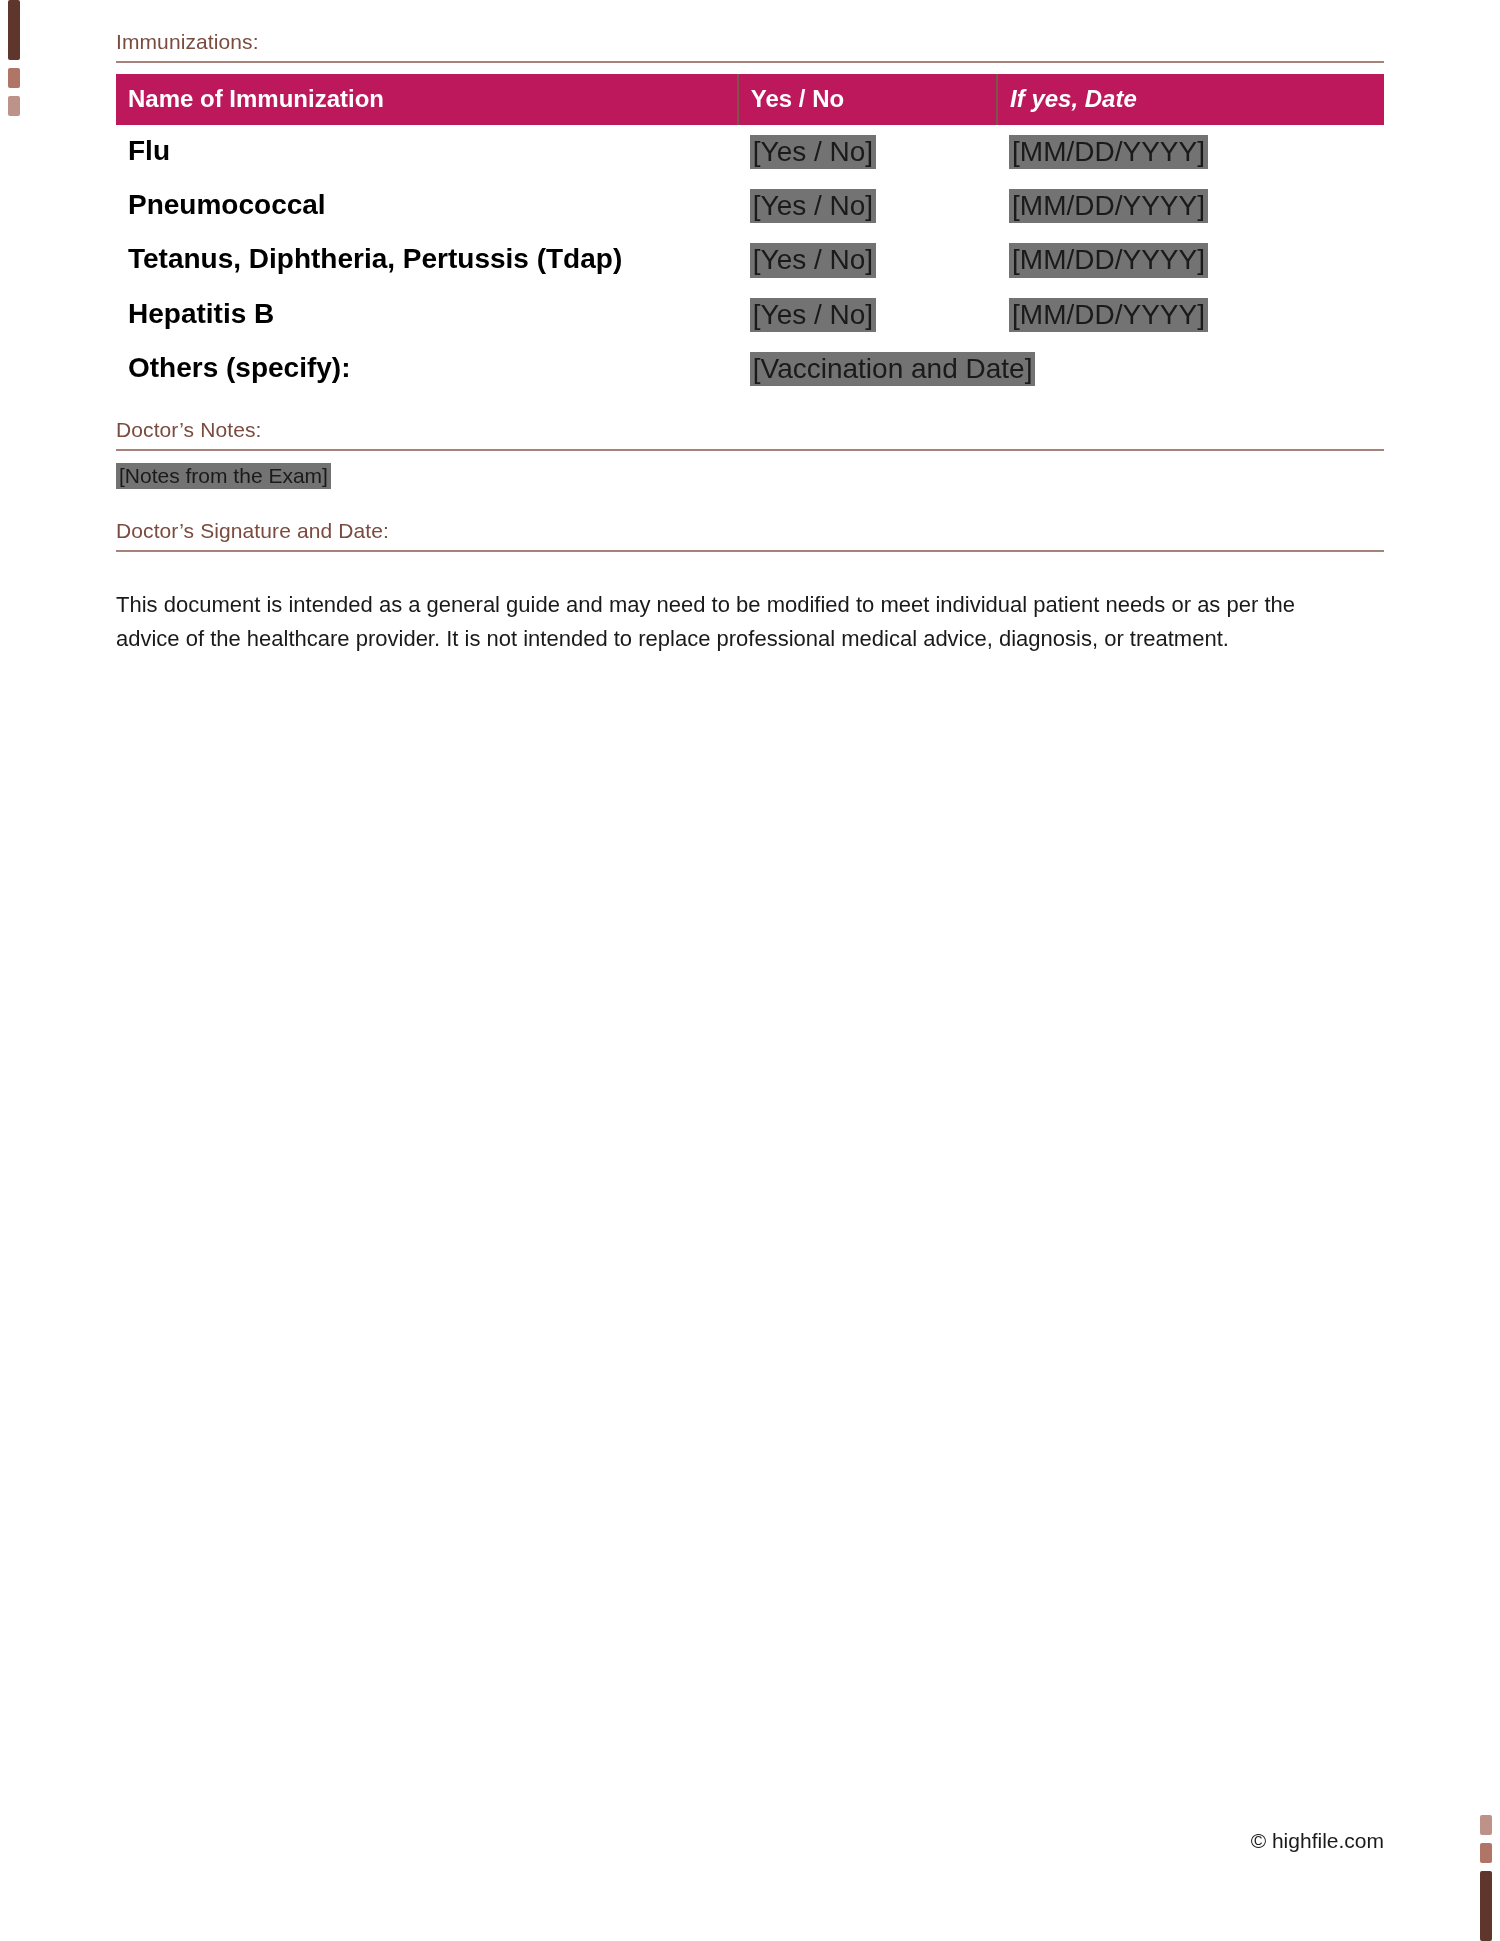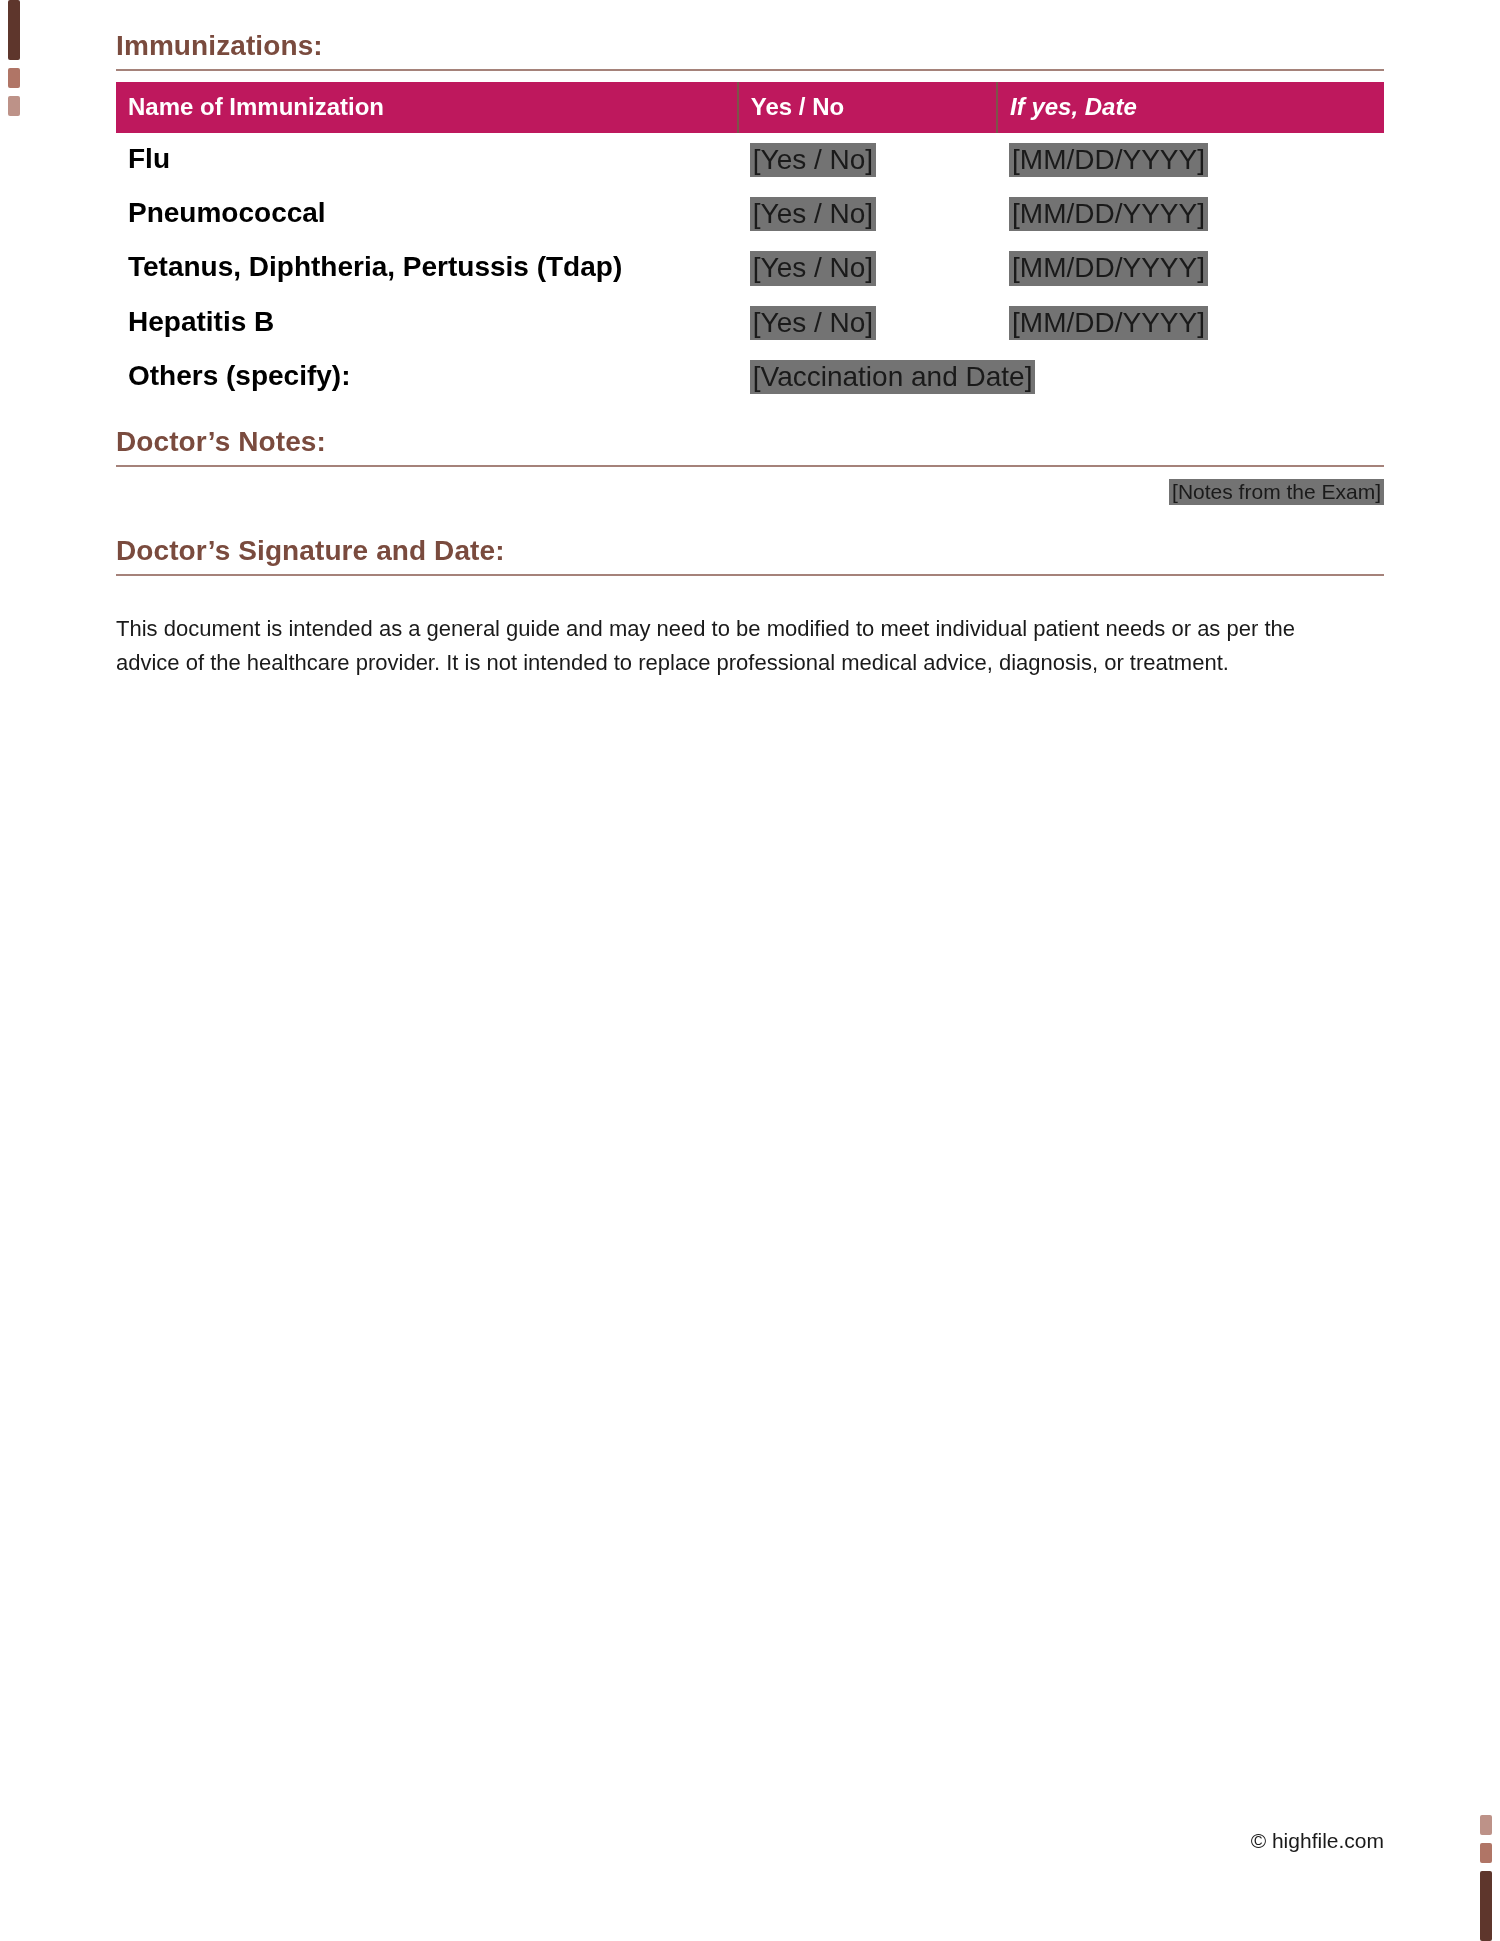--- a/index.html
+++ b/index.html
@@ -47,22 +47,22 @@
 
   .content {
     margin-left: 116px;
     margin-right: 116px;
     width: 1268px;
   }
 
   
   .section-heading {
     color: #7a4b3e;
-    font-size: 28px;
-    font-weight: bold;
+    font-size: 21px;
+    font-weight: normal;
     letter-spacing: 0.1px;
     padding-bottom: 7px;
   }
   .heading-rule {
     border-bottom: 2px solid #a5827a;
     height: 0;
   }
 
   
   .imm-table {
@@ -101,21 +101,20 @@
     color: #1a1a1a;
     padding: 1px 3px;
     display: inline-block;
     line-height: 1.15;
   }
 
   
   .notes-body {
     margin-top: 12px;
     font-size: 21px;
-    text-align: right;
   }
 
   
   .sig-table {
     width: 100%;
     border-collapse: collapse;
     margin-top: 12px;
   }
   .sig-table td {
     font-size: 21px;

